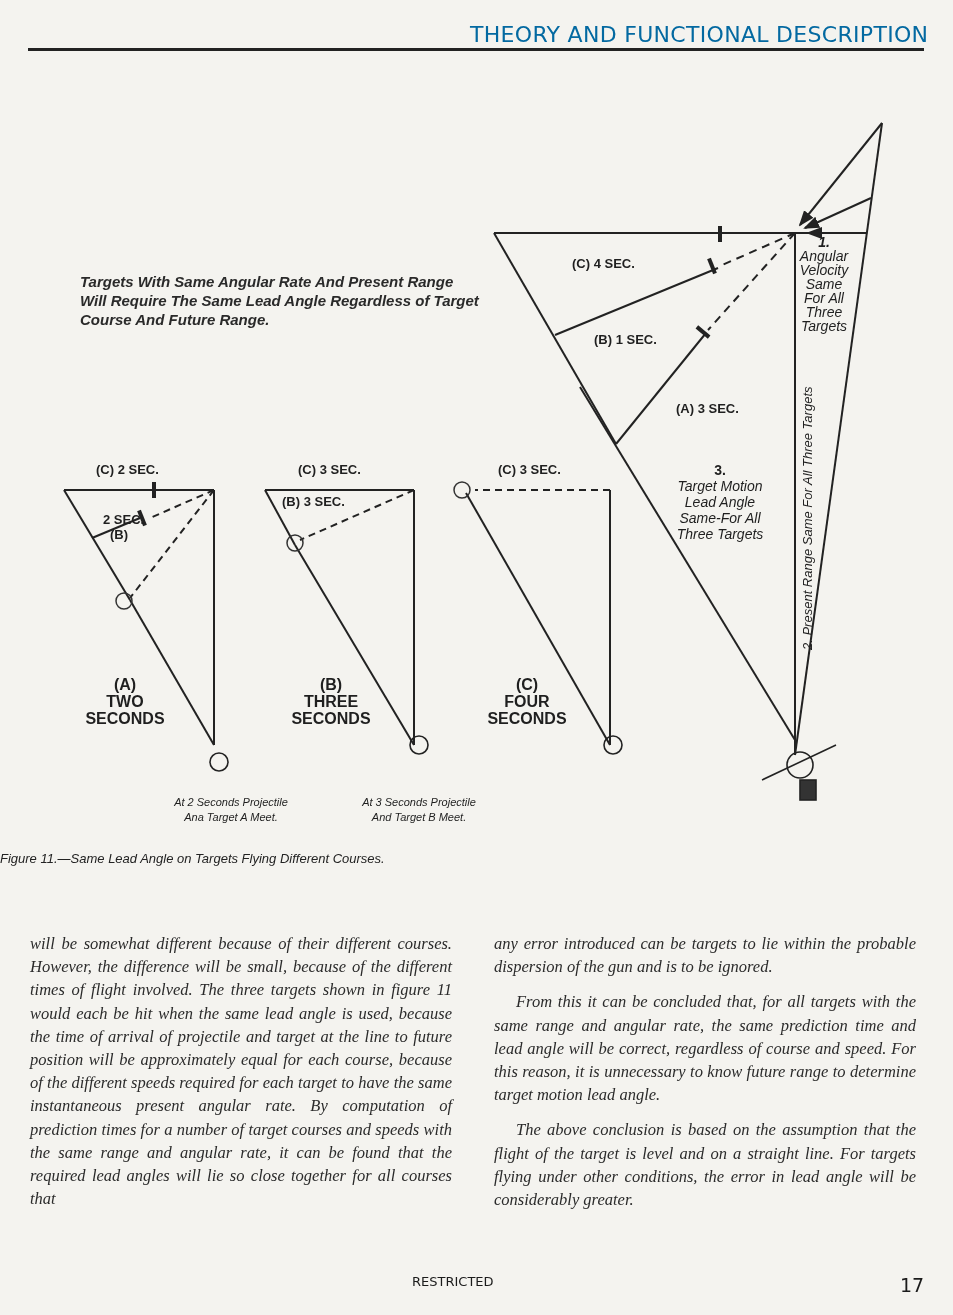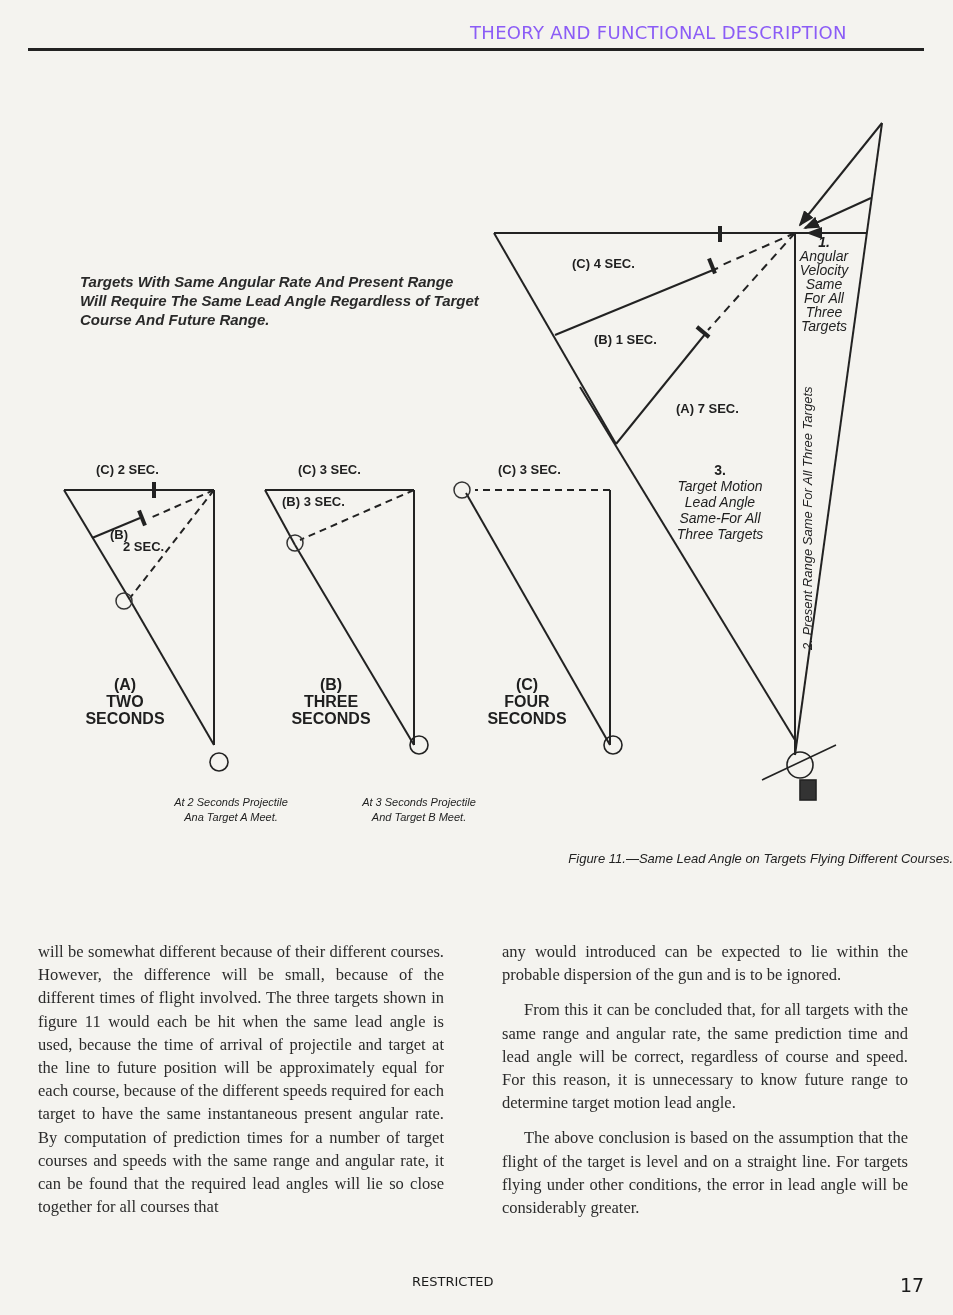--- a/index.html
+++ b/index.html
@@ -3,21 +3,21 @@
 <meta charset="utf-8">
 <style>
   html, body { margin: 0; padding: 0; }
   body {
     width: 953px; height: 1315px; position: relative; overflow: hidden;
     background: #f4f3ef; color: #1e1e1e;
     font-family: "Liberation Sans", "DejaVu Sans", sans-serif;
   }
   .header-title {
     position: absolute; left: 470px; top: 22px;
-    font-size: 18px; letter-spacing: 0.3px; color: #8b5cf6;
+    font-size: 22px; letter-spacing: 0.3px; color: #0369a1;
     font-family: "DejaVu Sans", sans-serif;
   }
   .header-rule {
     position: absolute; left: 28px; top: 48px; width: 896px; height: 3px;
     background: #222;
   }
   .figure { position: absolute; left: 0; top: 0; width: 953px; height: 900px; }
   .figure svg { position: absolute; left: 0; top: 0; }
   .fig-note {
     position: absolute; left: 80px; top: 272px; width: 400px;
@@ -35,30 +35,30 @@
   .lbl-it {
     position: absolute; font-style: italic; font-size: 11px; line-height: 15px;
     text-align: center; color: #1f1f1f;
   }
   .vert-label {
     position: absolute; left: 800px; top: 650px;
     transform-origin: 0 0; transform: rotate(-90deg);
     font-style: italic; font-size: 13px; white-space: nowrap; color: #1f1f1f;
   }
   .caption {
-    position: absolute; left: 0; width: 953px; top: 851px; text-align: right;
+    position: absolute; left: 0; width: 953px; top: 851px; text-align: left;
     font-style: italic; font-size: 13px; color: #222;
   }
   .col {
     position: absolute; top: 928px; width: 430px;
     font-family: "Liberation Serif", "DejaVu Serif", serif;
     font-size: 16.5px; line-height: 23.2px; color: #2b2b2b;
     text-align: justify;
   }
-  .col p { margin: 12px; }
+  .col p { margin: 4px; font-style: italic; }
   .col p + p { margin-top: 12px; text-indent: 22px; }
   .col-left { left: 26px; }
   .col-right { left: 490px; }
   .footer-restricted {
     position: absolute; left: 412px; top: 1274px; font-size: 13px; color: #1b1b1b;
     font-family: "DejaVu Sans", sans-serif;
   }
   .footer-page {
     position: absolute; left: 900px; top: 1274px; font-size: 19px; color: #1b1b1b;
     font-family: "DejaVu Sans", sans-serif;
@@ -143,21 +143,21 @@
       <circle cx="800" cy="765" r="13"></circle>
       <line x1="762" y1="780" x2="836" y2="745"></line>
       <rect x="800" y="780" width="16" height="20" fill="#333"></rect>
     </g>
   </svg>
 
   <div class="fig-note">Targets With Same Angular Rate And Present Range Will Require The Same Lead Angle Regardless of Target Course And Future Range.</div>
 
   <div class="lbl" style="left:572px;top:256px;">(C) 4 SEC.</div>
   <div class="lbl" style="left:594px;top:332px;">(B) 1 SEC.</div>
-  <div class="lbl" style="left:676px;top:401px;">(A) 7 SEC.</div>
+  <div class="lbl" style="left:676px;top:401px;">(A) 3 SEC.</div>
 
   <div class="lbl-it" style="left:796px;top:235px;width:56px;font-size:14px;line-height:14px;">
     <div style="font-weight:bold;">1.</div>
     <div>Angular</div>
     <div>Velocity</div>
     <div>Same</div>
     <div>For All</div>
     <div>Three</div>
     <div>Targets</div>
   </div>
@@ -167,21 +167,21 @@
   <div class="lbl-it" style="left:660px;top:462px;width:120px;font-size:14px;line-height:16px;">
     <div style="font-weight:bold;font-style:normal;">3.</div>
     <div>Target Motion</div>
     <div>Lead Angle</div>
     <div>Same-For All</div>
     <div>Three Targets</div>
   </div>
 
   <div class="lbl" style="left:96px;top:462px;">(C) 2 SEC.</div>
   <div class="lbl" style="left:110px;top:527px;">(B)</div>
-  <div class="lbl" style="left:103px;top:539px;margin-left:20px;">2 SEC.</div>
+  <div class="lbl" style="left:103px;top:512px;">2 SEC.</div>
   <div class="lbl-big" style="left:80px;top:676px;width:90px;">
     <div>(A)</div>
     <div>TWO</div>
     <div>SECONDS</div>
   </div>
   <div class="lbl-it" style="left:148px;top:795px;width:166px;">
     <div>At 2 Seconds Projectile</div>
     <div>Ana Target A Meet.</div>
   </div>
 
@@ -205,21 +205,21 @@
   </div>
 
   <div class="caption">Figure 11.—Same Lead Angle on Targets Flying Different Courses.</div>
 </div>
 
 <div class="col col-left">
   <p>will be somewhat different because of their different courses. However, the difference will be small, because of the different times of flight involved. The three targets shown in figure 11 would each be hit when the same lead angle is used, because the time of arrival of projectile and target at the line to future position will be approximately equal for each course, because of the different speeds required for each target to have the same instantaneous present angular rate. By computation of prediction times for a number of target courses and speeds with the same range and angular rate, it can be found that the required lead angles will lie so close together for all courses that</p>
 </div>
 
 <div class="col col-right">
-  <p>any would introduced can be expected to lie within the probable dispersion of the gun and is to be ignored.</p>
+  <p>any error introduced can be targets to lie within the probable dispersion of the gun and is to be ignored.</p>
   <p>From this it can be concluded that, for all targets with the same range and angular rate, the same prediction time and lead angle will be correct, regardless of course and speed. For this reason, it is unnecessary to know future range to determine target motion lead angle.</p>
   <p>The above conclusion is based on the assumption that the flight of the target is level and on a straight line. For targets flying under other conditions, the error in lead angle will be considerably greater.</p>
 </div>
 
 <div>
   <div class="footer-restricted">RESTRICTED</div>
   <div class="footer-page">17</div>
 </div>
 
 </body></html>

